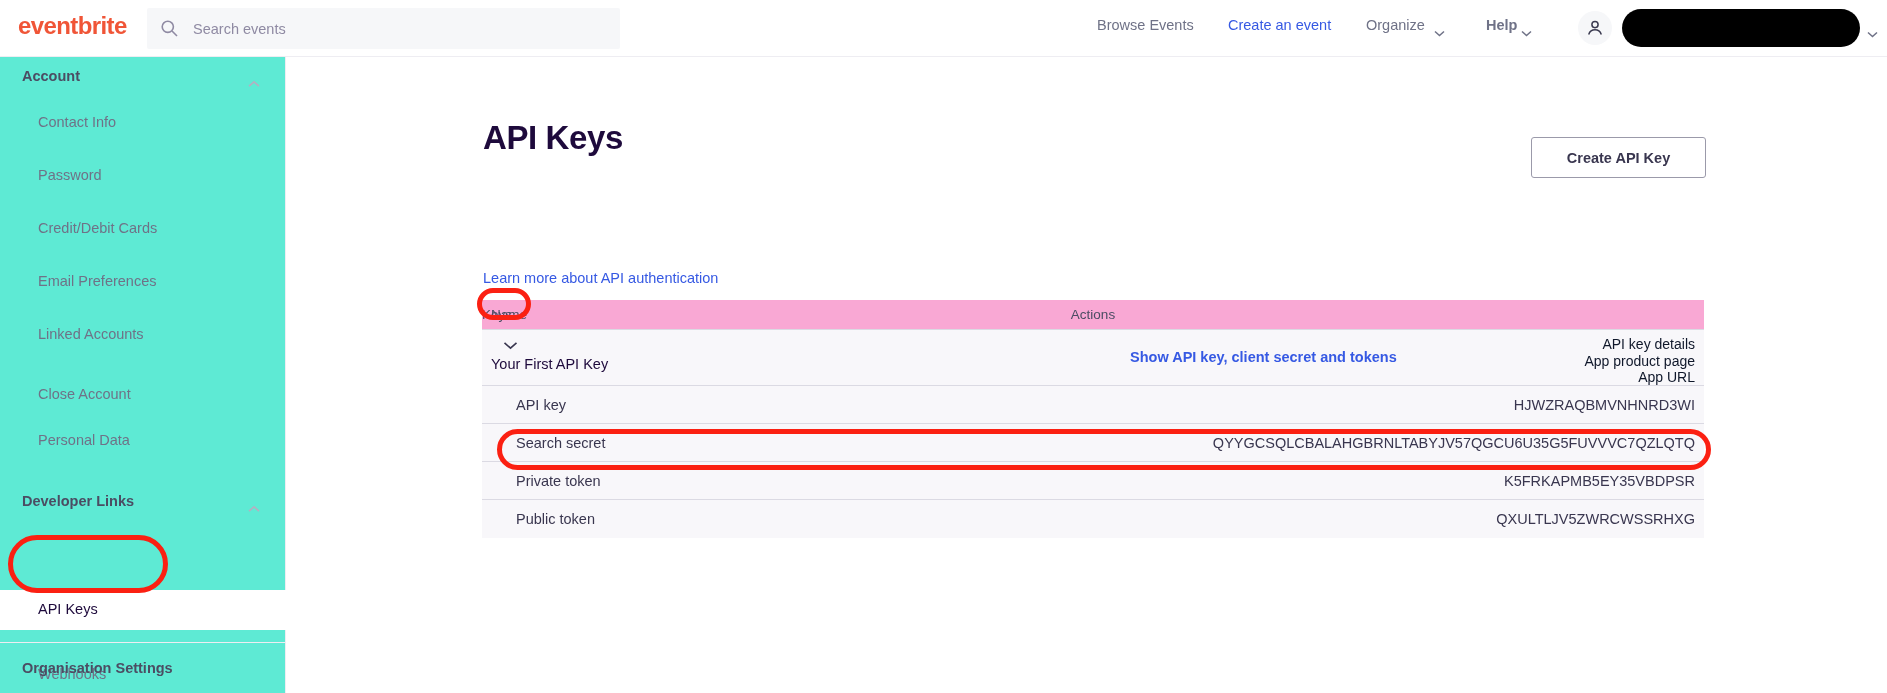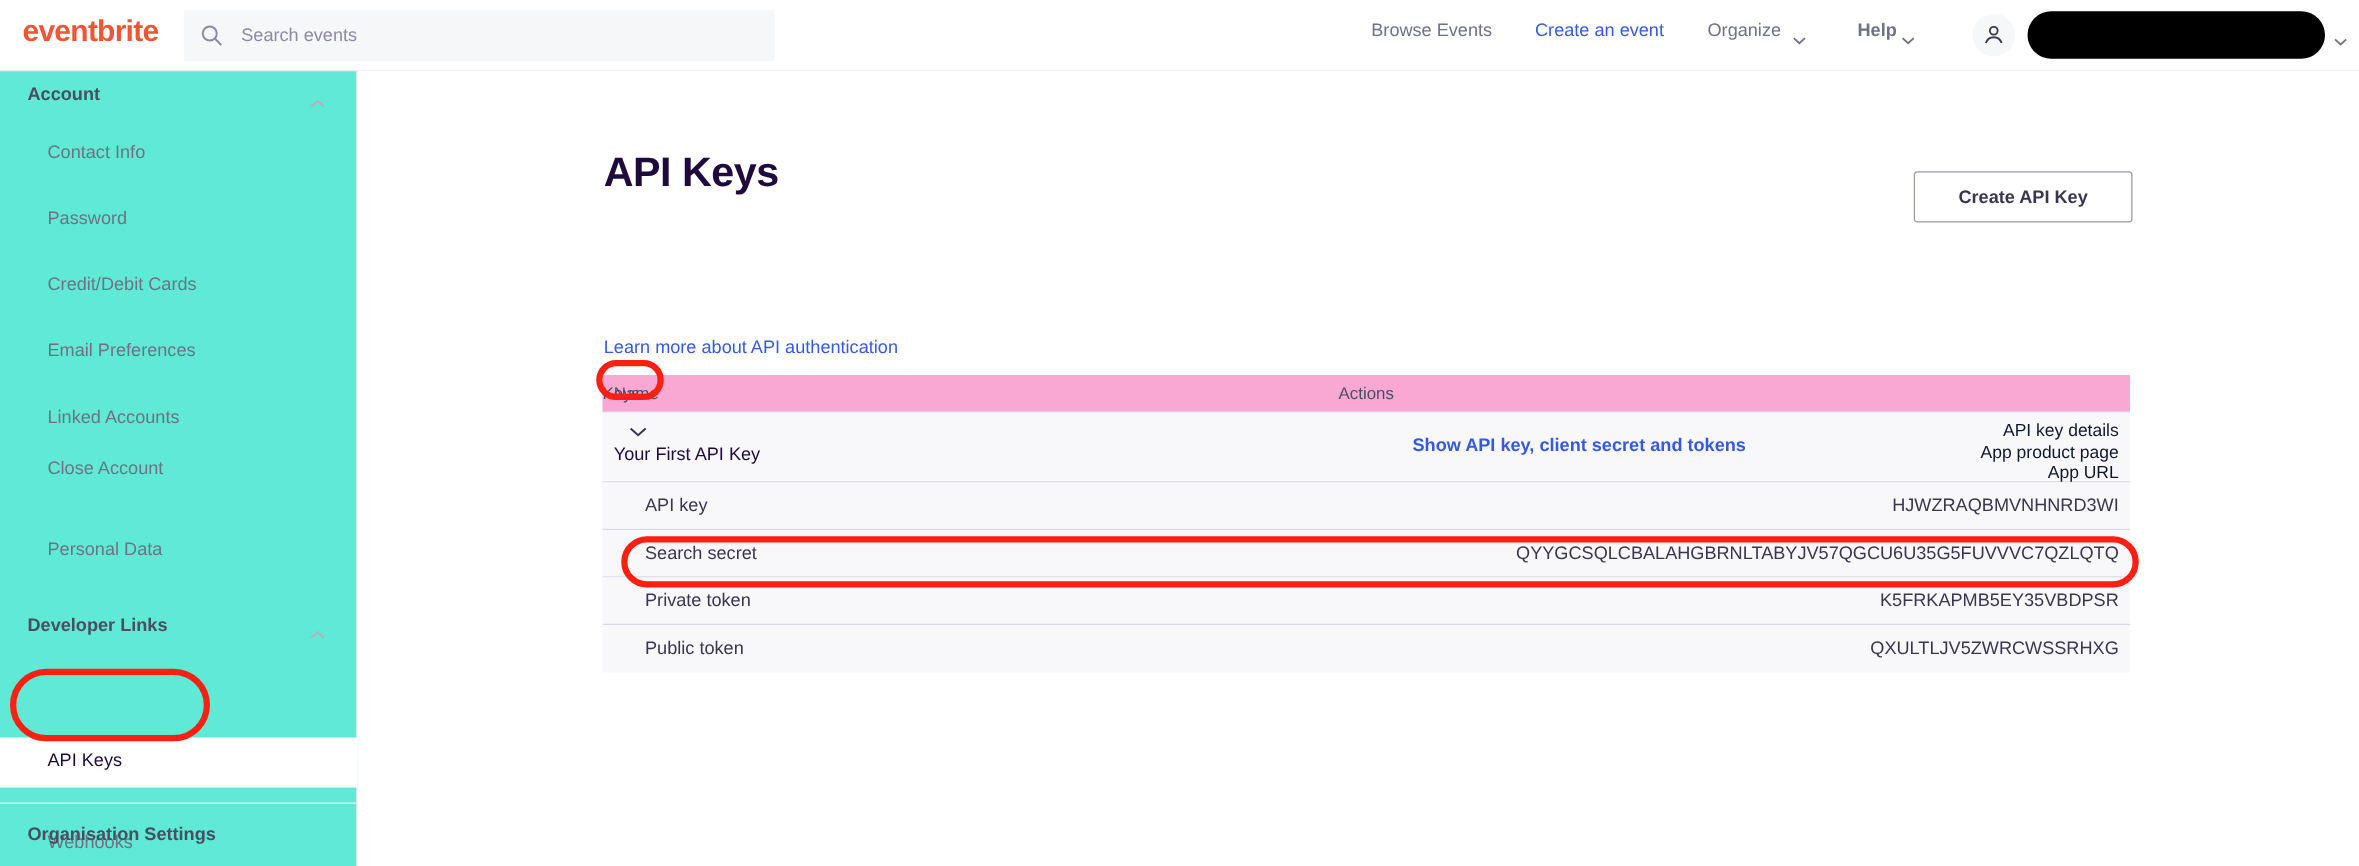--- a/index.html
+++ b/index.html
@@ -365,21 +365,21 @@
   </div>
   <div class="side-item" style="top:152px">
     <span class="label">Credit/Debit Cards</span>
   </div>
   <div class="side-item" style="top:205px">
     <span class="label">Email Preferences</span>
   </div>
   <div class="side-item" style="top:258px">
     <span class="label">Linked Accounts</span>
   </div>
-  <div class="side-item" style="top:299px">
+  <div class="side-item" style="top:318px">
     <span class="label">Close Account</span>
   </div>
   <div class="side-item" style="top:364px">
     <span class="label">Personal Data</span>
   </div>
 
   <div class="side-section" style="top:425px">
     <span class="label">Developer Links</span>
     <span class="chev">
       <svg width="12" height="8" viewBox="0 0 12 8">

